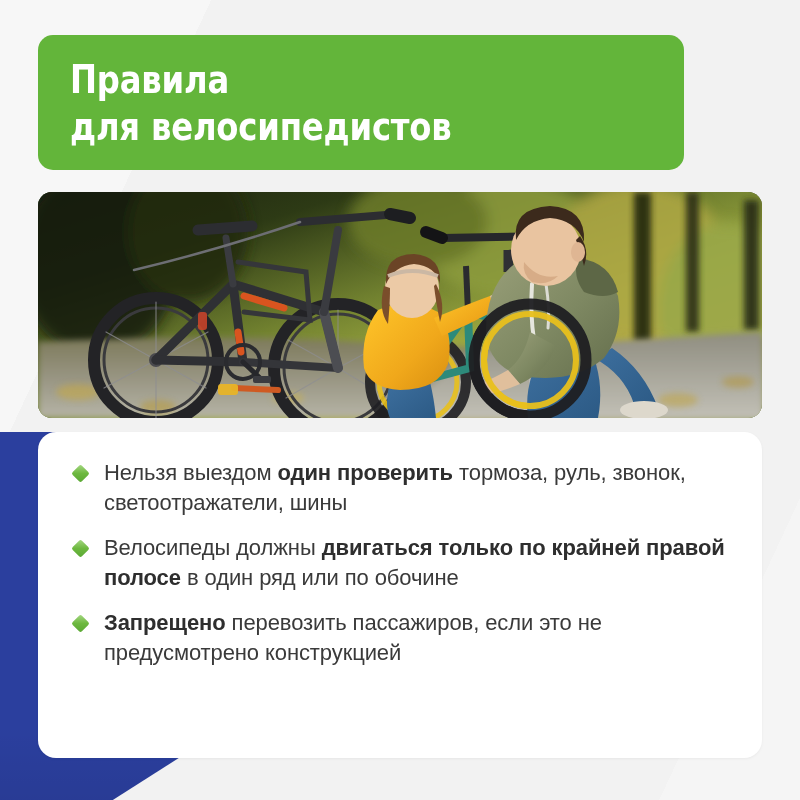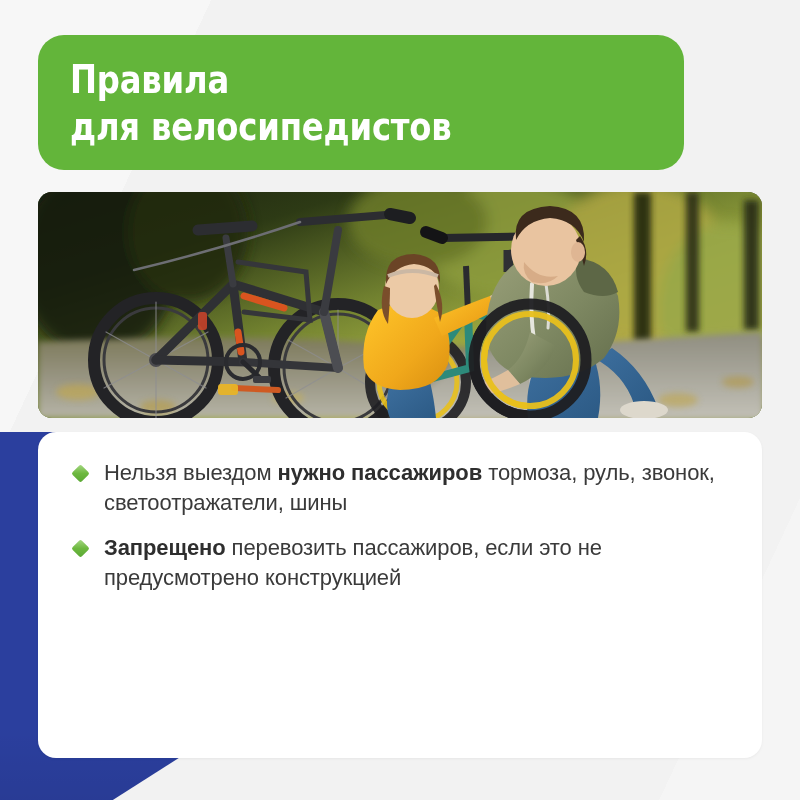--- a/index.html
+++ b/index.html
@@ -50,21 +50,21 @@
   }
 
   
   .title-card {
     position: absolute;
     left: 38px;
     top: 35px;
     width: 646px;
     height: 135px;
     background: #63b53a;
-    border-radius: 26px;
+    border-radius: 15px;
     z-index: 3;
     padding: 21px 0 0 32px;
   }
   .title-card .title-line {
     display: block;
     color: #ffffff;
     font-family: "DejaVu Sans Condensed", "Liberation Sans Narrow", "Liberation Sans", sans-serif;
     font-weight: 700;
     font-size: 39px;
     line-height: 47px;
@@ -346,23 +346,27 @@
 
     <rect width="724" height="226" fill="none"></rect>
     <rect width="724" height="226" fill="url(#vig)" opacity="0"></rect>
   </svg>
 </div>
 
 <div class="rules-card">
 
   <div class="rule-item">
     <span class="bullet-diamond"></span>
-    <span class="rule-text"><span>Нельзя выездом </span><b>нужно пассажиров</b><span> тормоза, руль, звонок, светоотражатели, шины</span></span>
+    <span class="rule-text"><span>Нельзя выездом </span><b>один проверить</b><span> тормоза, руль, звонок, светоотражатели, шины</span></span>
   </div>
 
+  <div class="rule-item">
+    <span class="bullet-diamond"></span>
+    <span class="rule-text"><span>Велосипеды должны </span><b>двигаться только по крайней правой полосе</b><span> в один ряд или по обочине</span></span>
+  </div>
 
 
   <div class="rule-item">
     <span class="bullet-diamond"></span>
     <span class="rule-text"><b>Запрещено</b><span> перевозить пассажиров, если это не предусмотрено конструкцией</span></span>
   </div>
 
 </div>
 
 </body></html>

